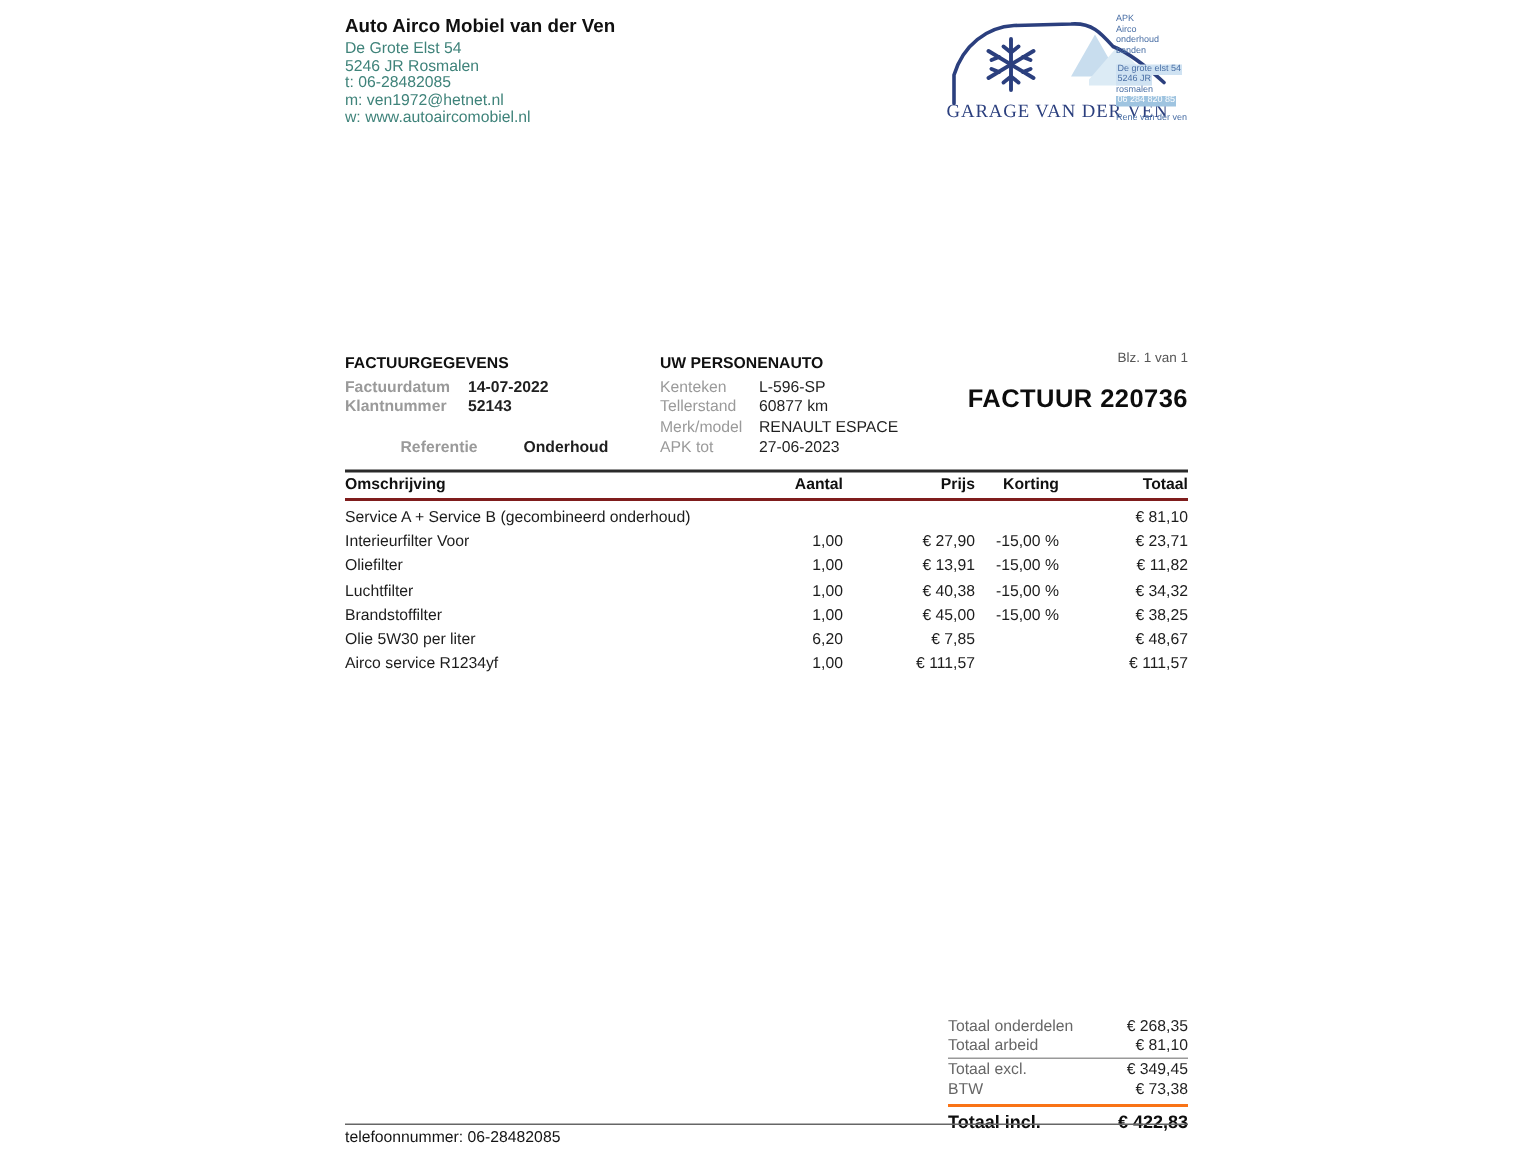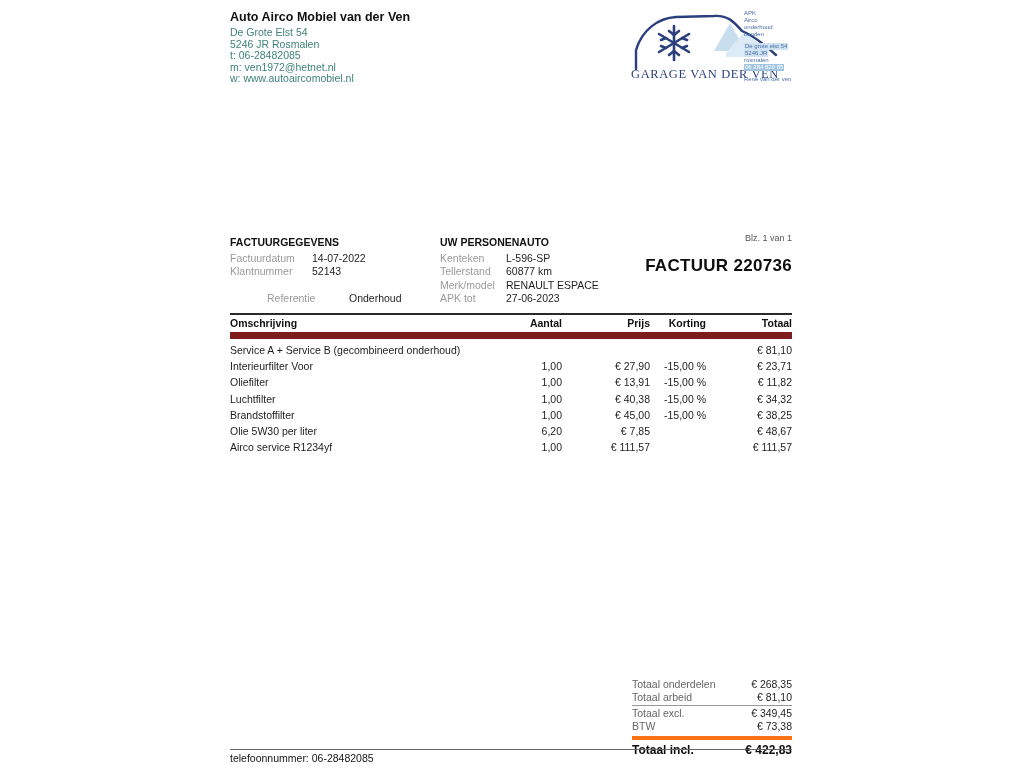--- a/index.html
+++ b/index.html
@@ -25,40 +25,40 @@
   
   .page-info { position:absolute; left:632px; top:233px; width:160px; text-align:right; font-size:9px; color:#555; }
   .invoice-title { position:absolute; left:560px; top:256px; width:232px; text-align:right;
     font-size:17px; font-weight:bold; letter-spacing:0.3px; color:#0d0d0d; }
   
   .section { position:absolute; top:236px; }
   .invoice-details { left:230px; width:205px; }
   .vehicle { left:440px; width:210px; }
   .section-title { font-weight:bold; font-size:10.5px; color:#101010; margin-bottom:4px; }
   .kv { display:grid; font-size:10.5px; line-height:13.4px; }
-  .invoice-details .kv { grid-template-columns:82px auto; }
+  .invoice-details .kv { grid-template-columns:82px auto;font-weight:bold; }
   .vehicle .kv { grid-template-columns:66px auto; }
   .kv .k { color:#9a9a9a; }
   .kv .v { color:#1f1f1f; }
   .gap-row { margin-top:13px;margin-left:37px; }
   
   .items { position:absolute; left:230px; top:313px; width:562px; }
   .items-header, .items-row { display:grid; grid-template-columns:236px 96px 88px 56px 86px; }
-  .items-header { border-top:2px solid #2a2a2a; border-bottom:7px solid #7f1d1d;
+  .items-header { border-top:2px solid #2a2a2a; border-bottom:2px solid #7f1d1d;
     padding:2px 0 3px; font-weight:bold; font-size:10.5px; color:#111; }
   .items-body { margin-top:3px; }
   .items-row { height:16.2px; align-items:center; font-size:10.5px; color:#1c1c1c; }
   .num { text-align:right; }
   
   .totals { position:absolute; left:632px; top:678px; width:160px; }
   .totals-row { display:grid; grid-template-columns:auto 72px; font-size:10.5px; line-height:13px; }
   .totals-row .k { color:#666; }
   .totals-row .v { text-align:right; color:#1f1f1f; }
   .rule { border-top:1px solid #999; margin:1px 0; }
-  .grand { margin-top:3px; border-top:4px solid #f97316; padding-top:3px;
+  .grand { margin-top:3px; border-top:2px solid #f97316; padding-top:3px;
     display:grid; grid-template-columns:auto 80px; font-size:12px; font-weight:bold; color:#0d0d0d; }
   .grand .v { text-align:right; }
   
   .payment { position:absolute; left:230px; top:720px; }
   .payment .kv { grid-template-columns:84px auto; }
   
   .footer-rule { position:absolute; left:230px; top:749px; width:562px; border-top:1px solid #666; }
   .footer { position:absolute; left:230px; top:752px; width:580px; font-size:10.5px; line-height:13px; color:#141414; }
 </style>
 </head>

